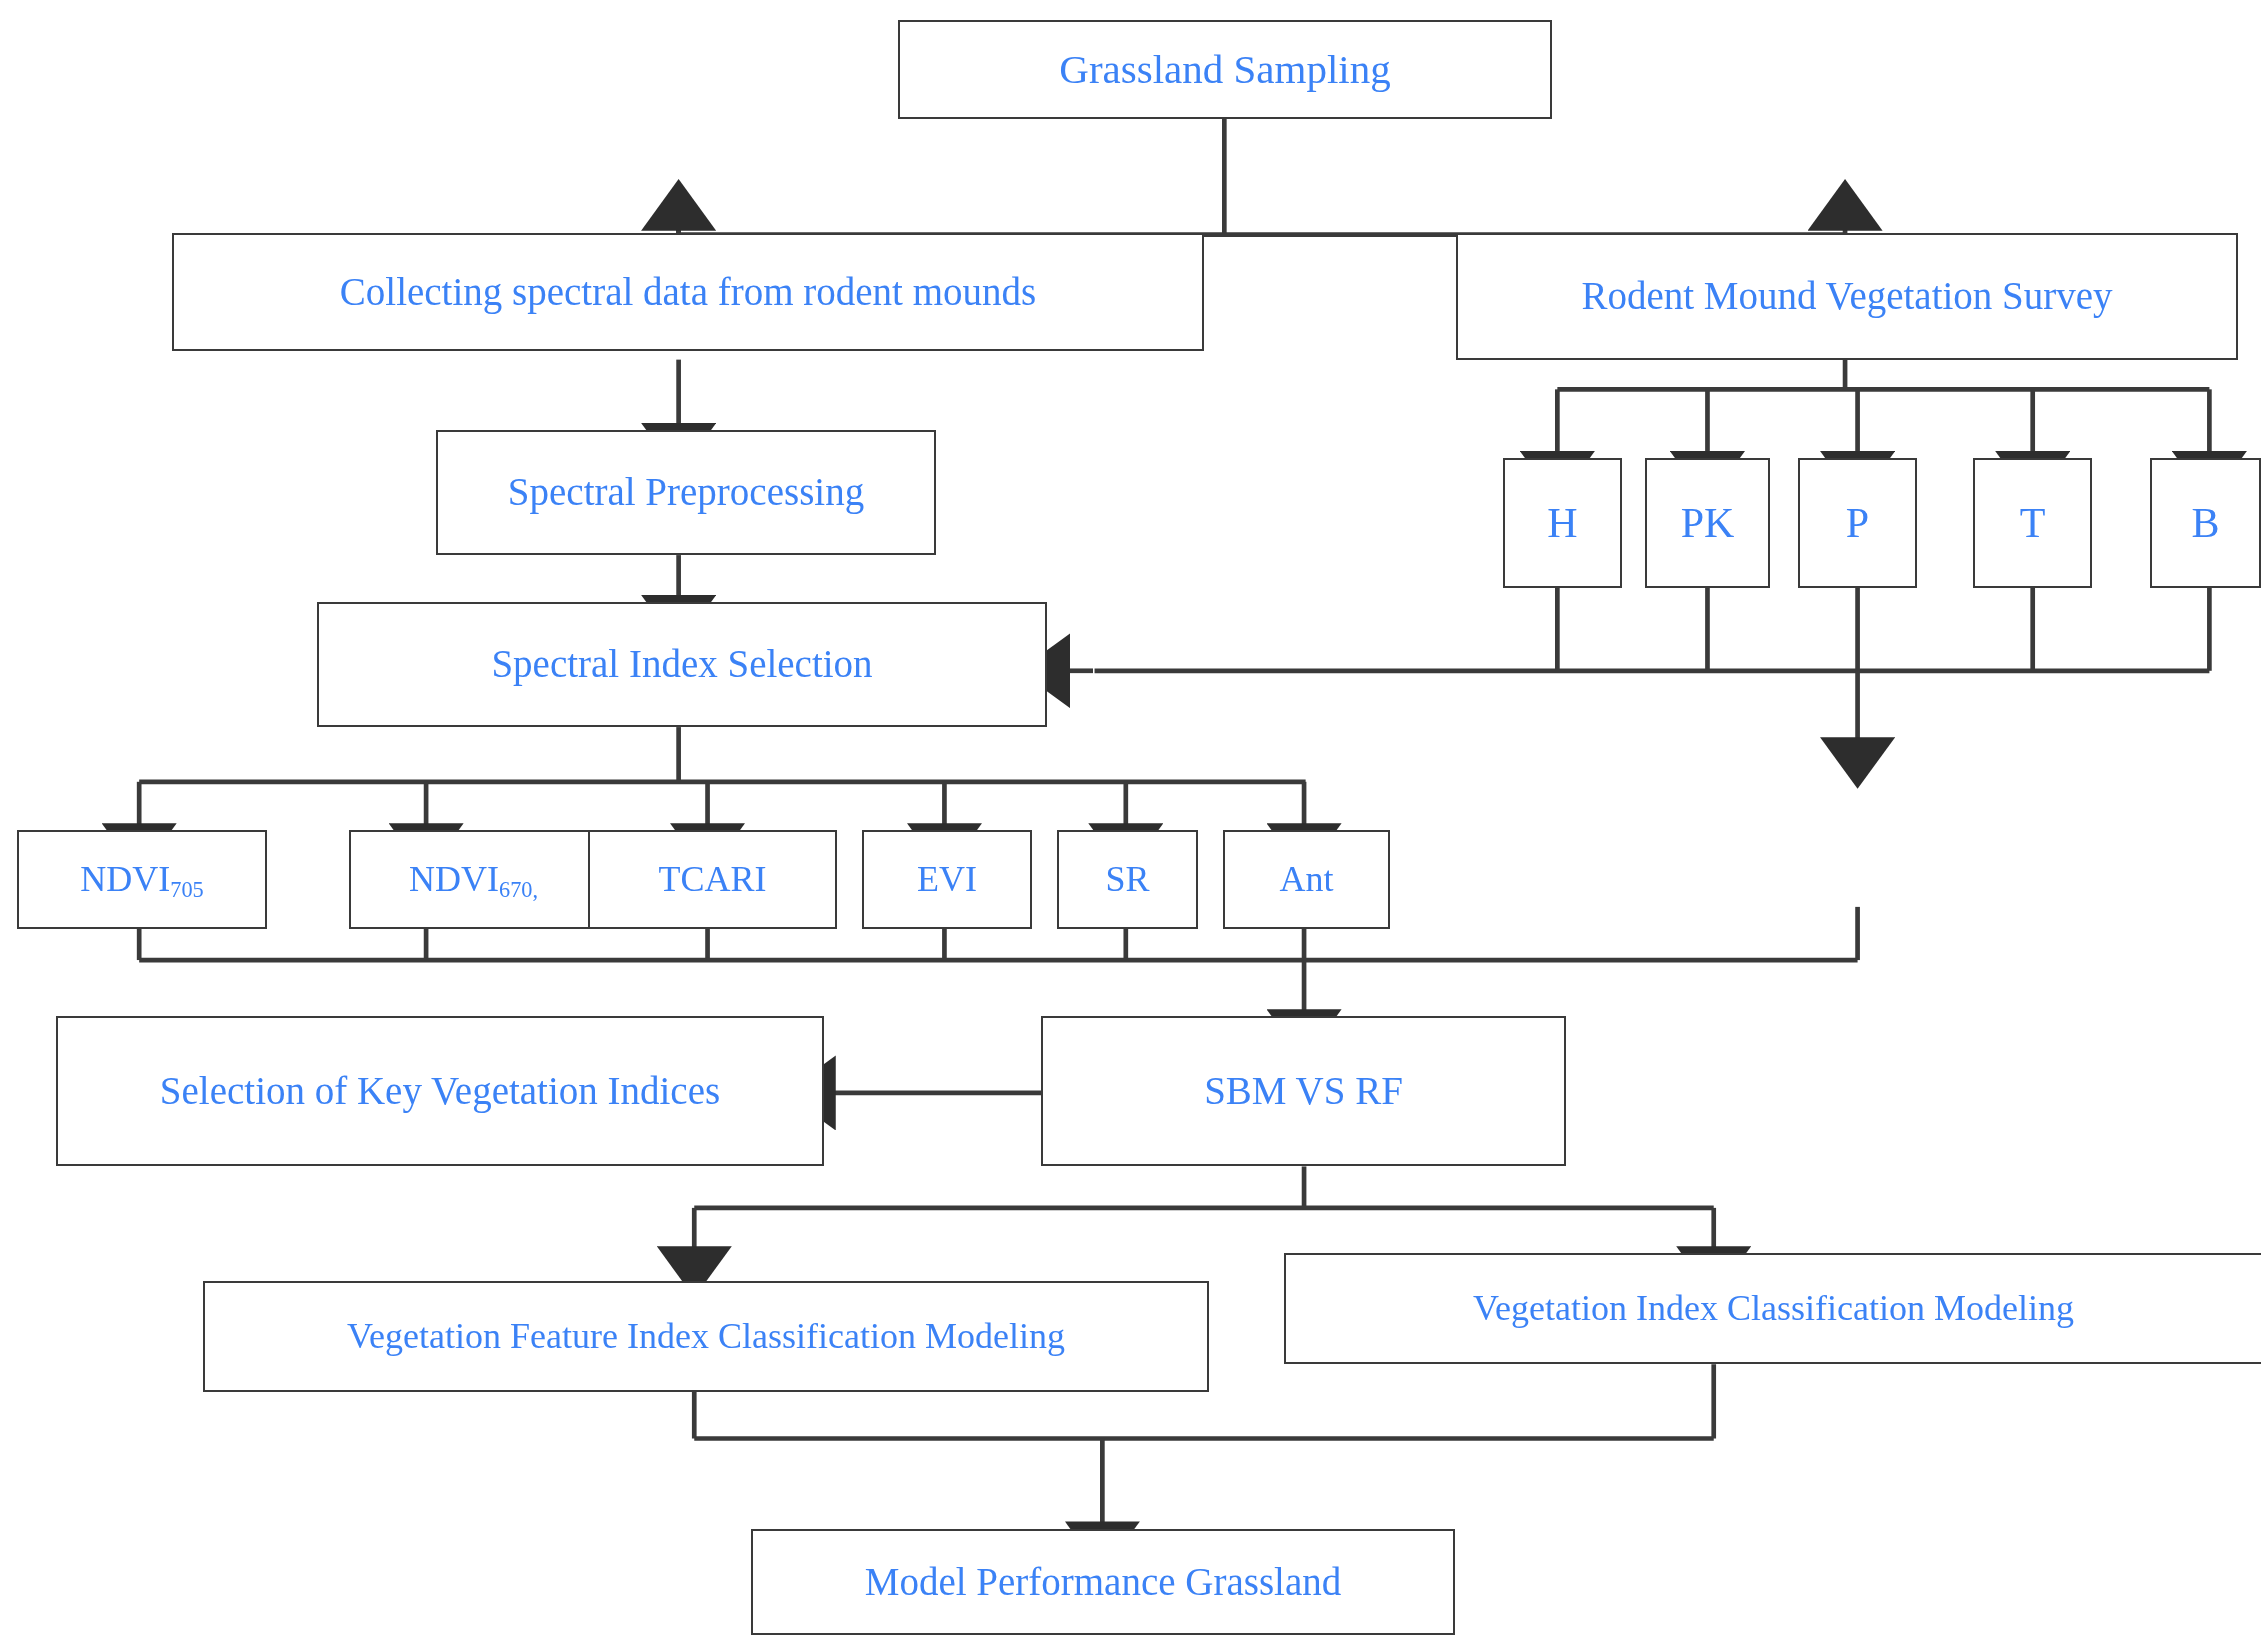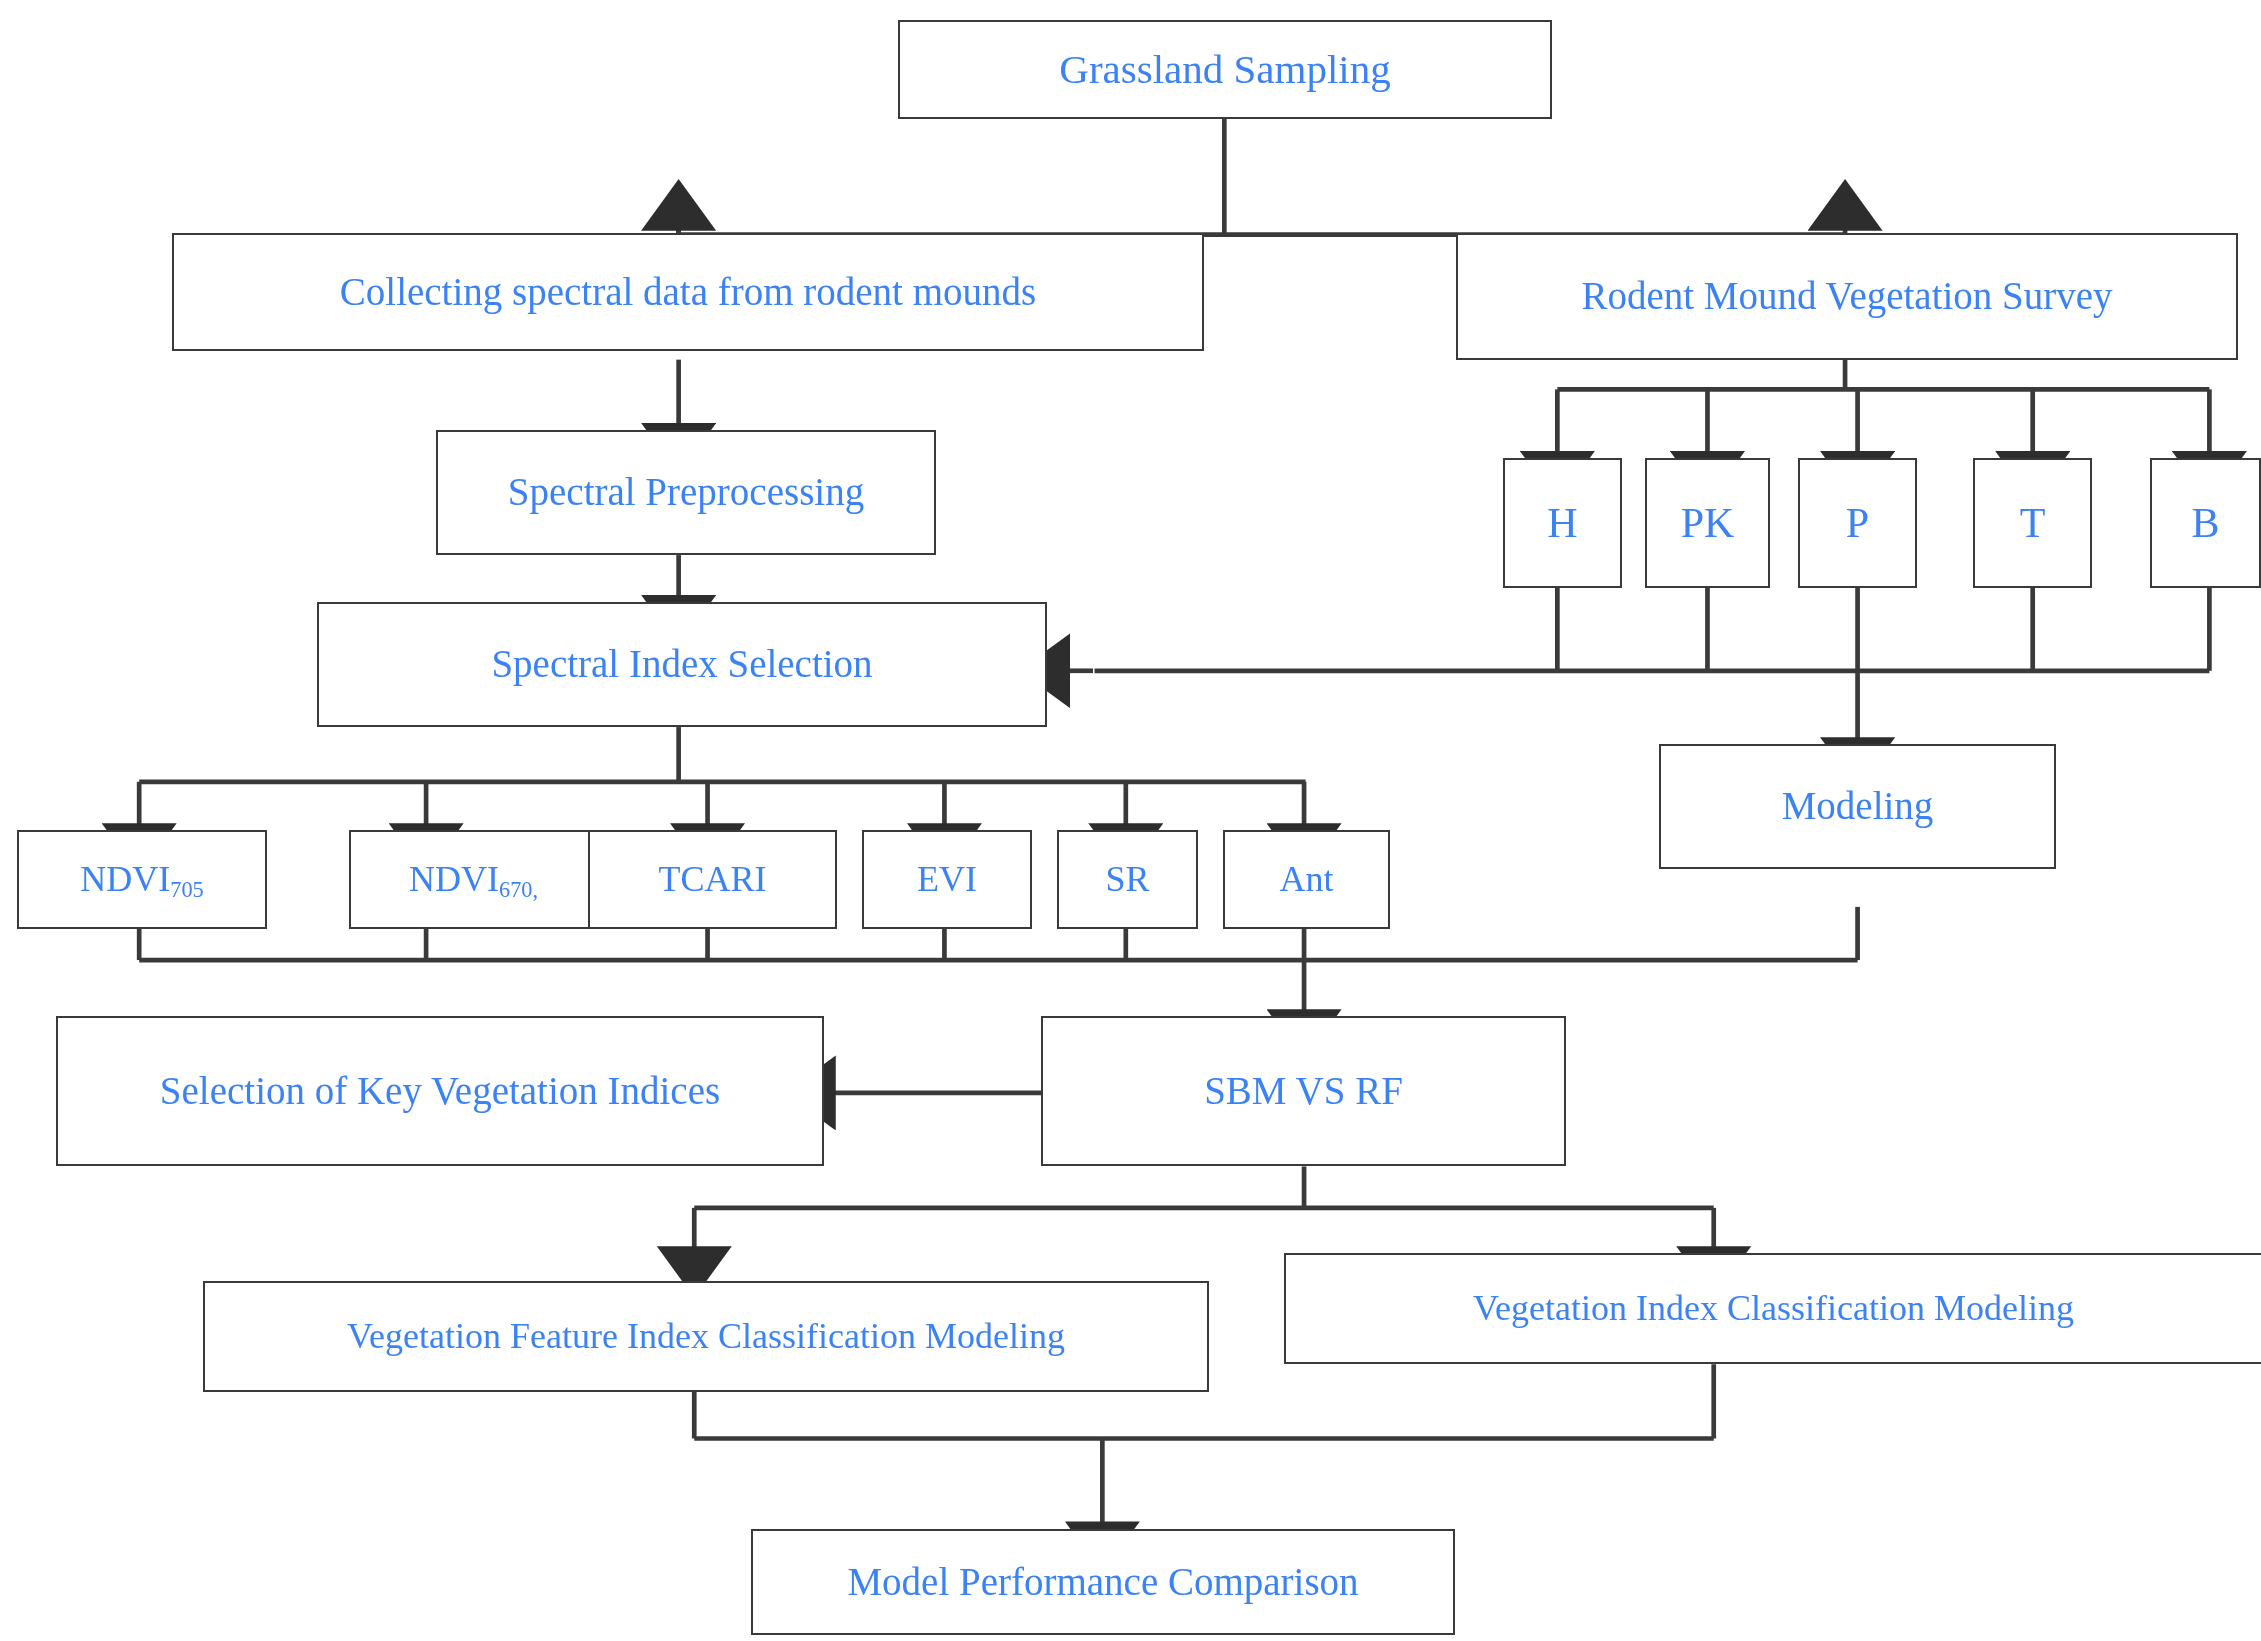--- a/index.html
+++ b/index.html
@@ -182,23 +182,20 @@
     <span class="label">T</span>
   </div>
   <div class="node f-chip" style="left:2150px; top:458px; width:111px; height:130px;">
     <span class="label">B</span>
   </div>
 
   <div class="node f-md" style="left:317px; top:602px; width:730px; height:125px;">
     <span class="label">Spectral Index Selection</span>
   </div>
 
-  <div class="node f-md" style="left:1659px; top:744px; width:397px; height:125px;">
-    <span class="label">Modeling</span>
-  </div>
 
   <div class="node f-idx" style="left:17px; top:830px; width:250px; height:99px;">
     <span class="label">
       <span>NDVI</span><sub>705</sub>
     </span>
   </div>
 
   <div class="node f-idx" style="left:307px; top:830px; width:249px; height:99px;margin-left:42px;">
     <span class="label">
       <span>NDVI</span><sub>670,</sub>
@@ -231,17 +228,17 @@
 
   <div class="node f-sm" style="left:203px; top:1253px; width:1006px; height:111px;margin-top:28px;">
     <span class="label">Vegetation Feature Index Classification Modeling</span>
   </div>
 
   <div class="node f-sm" style="left:1284px; top:1253px; width:979px; height:111px;">
     <span class="label">Vegetation Index Classification Modeling</span>
   </div>
 
   <div class="node f-md" style="left:751px; top:1529px; width:704px; height:106px;">
-    <span class="label">Model Performance Comparison</span>
+    <span class="label">Model Performance Grassland</span>
   </div>
 
 </div>
 
 
 </body></html>

